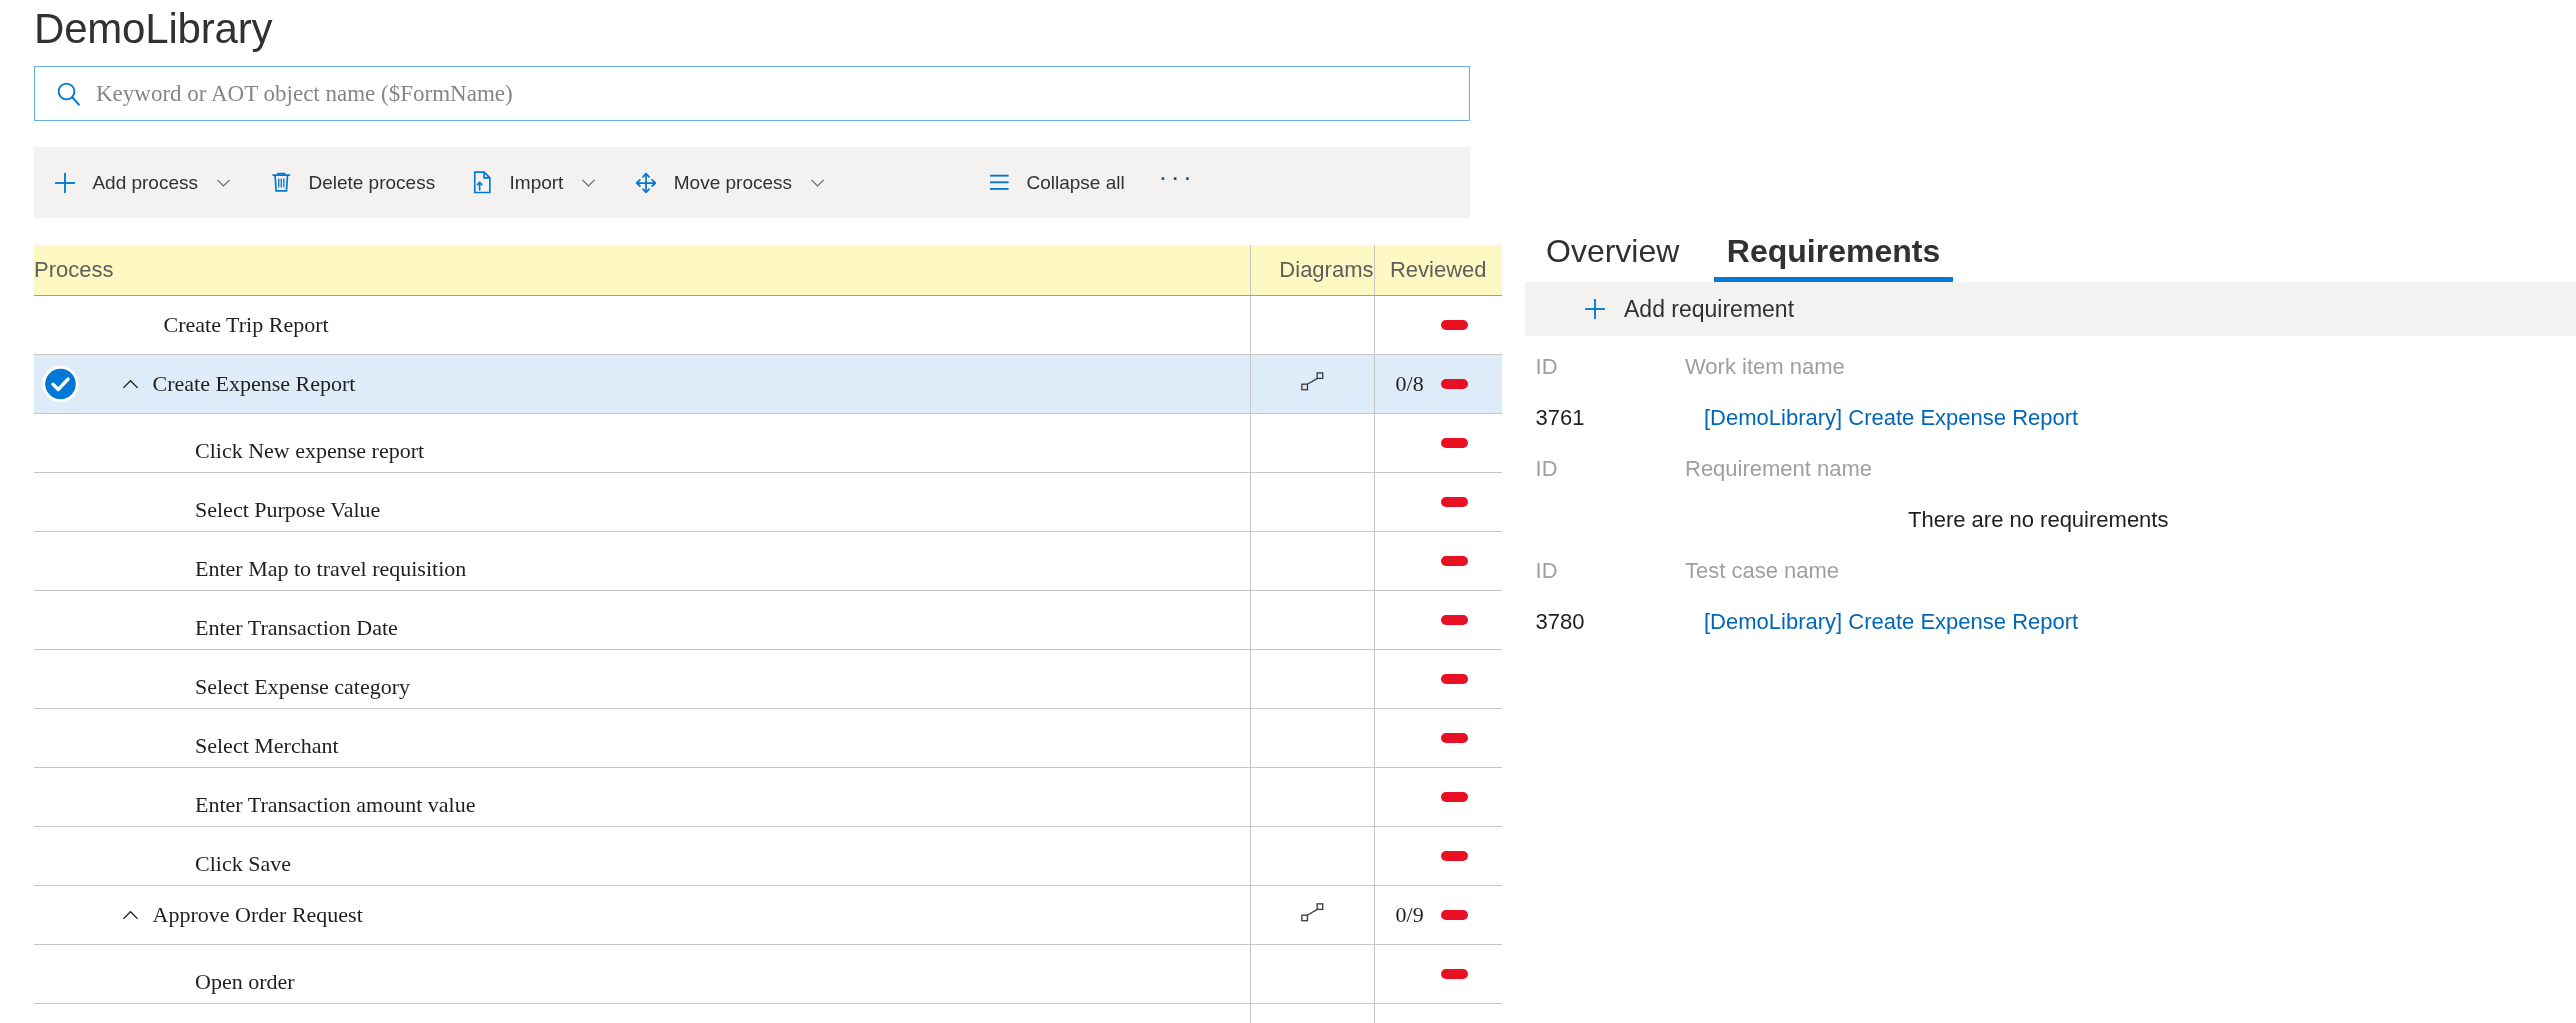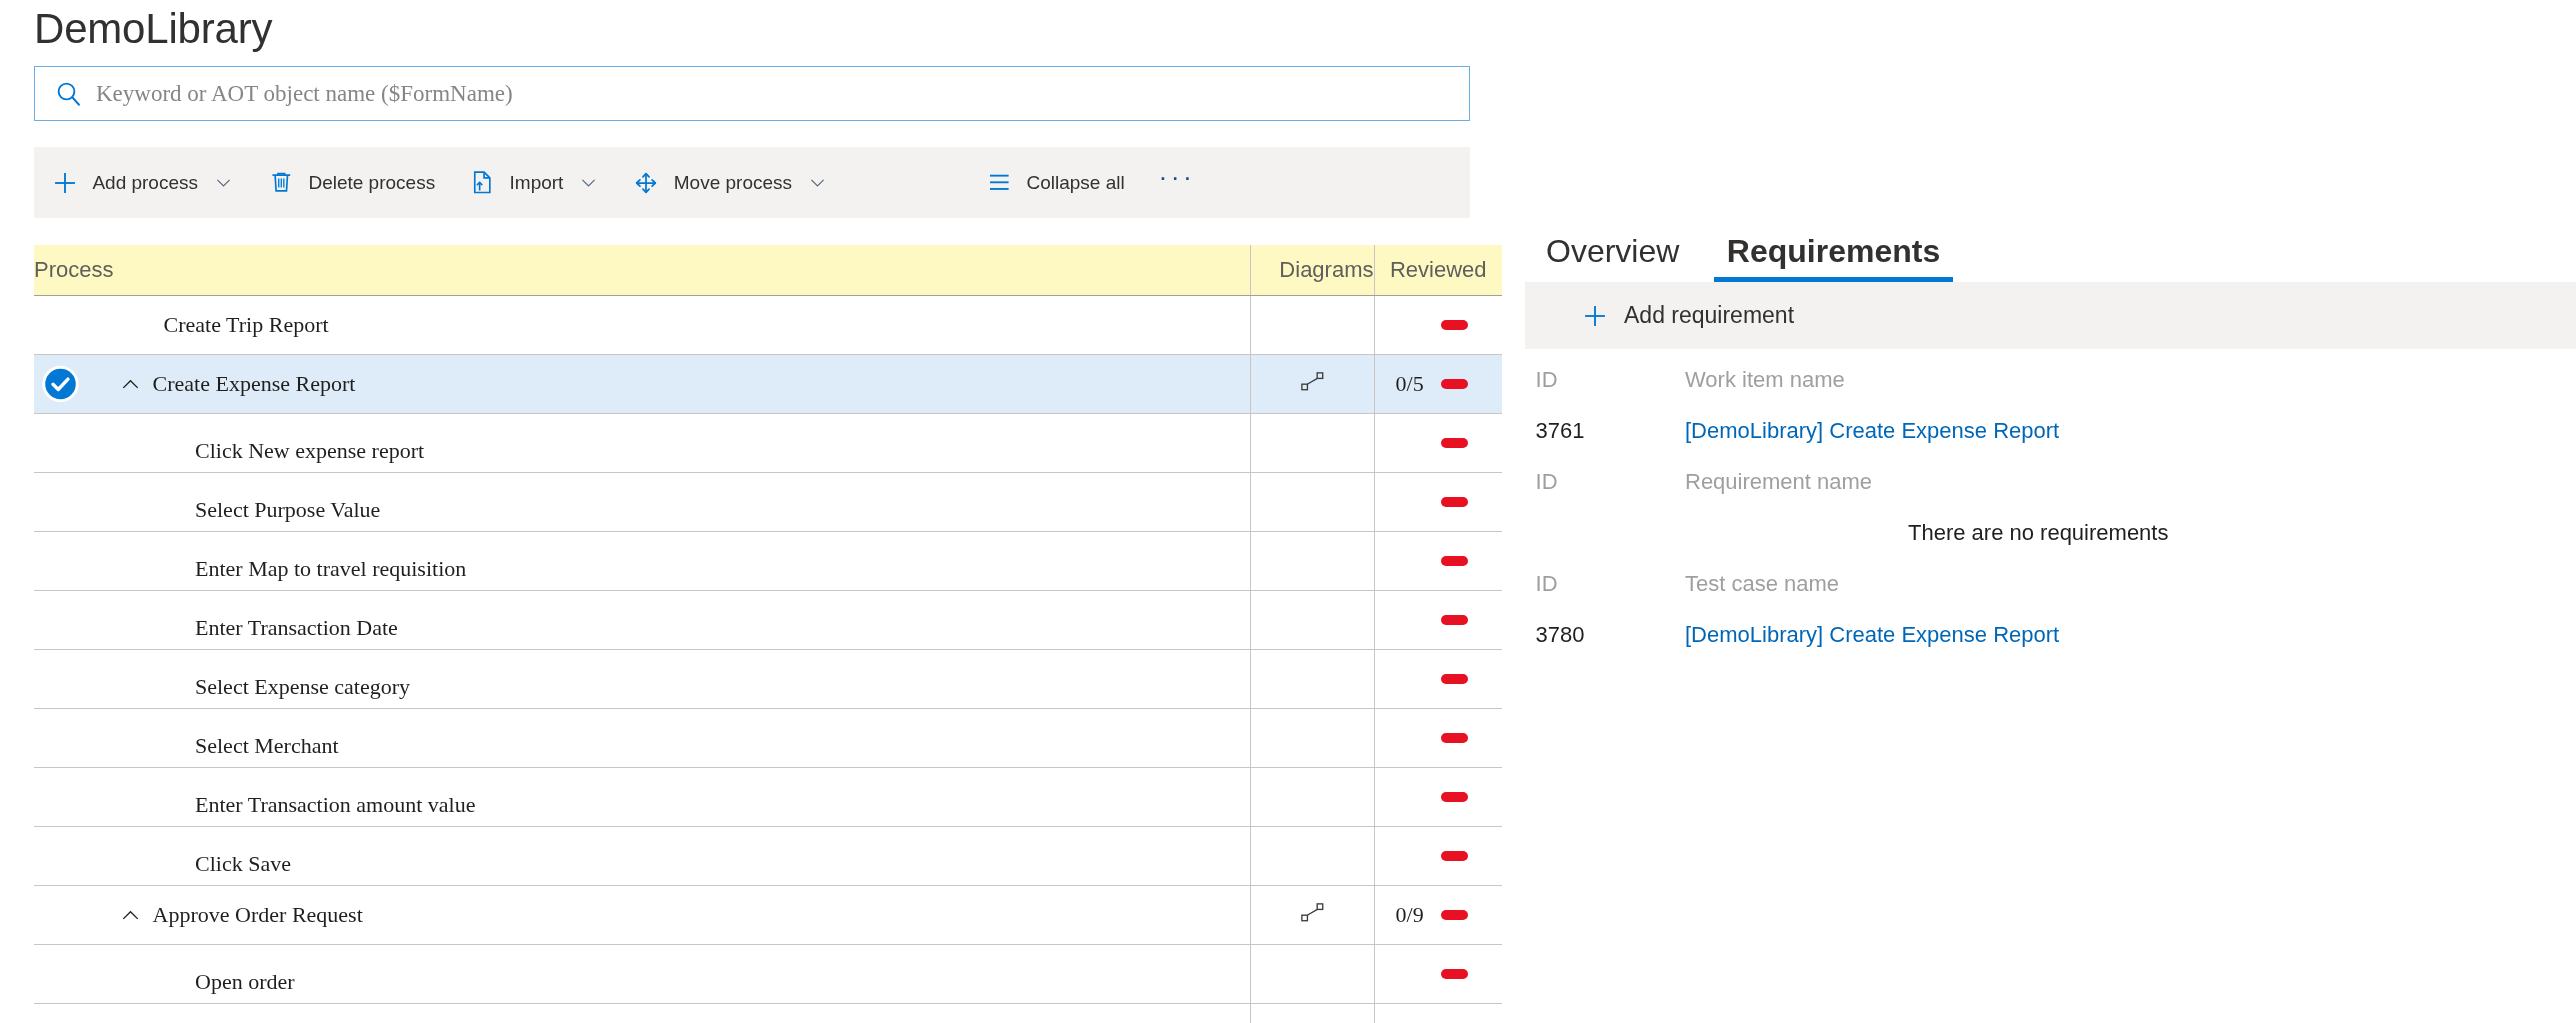--- a/index.html
+++ b/index.html
@@ -241,21 +241,21 @@
     content: "";
     position: absolute;
     left: 0.9px;
     right: 0.9px;
     bottom: 0;
     height: 5.3px;
     background: #0078d4;
   }
 
   #req-commandbar {
-    height: 67px;
+    height: 54px;
     background: #f3f2f1;
     display: flex;
     align-items: center;
     padding-left: 55px;
     box-sizing: border-box;
   }
   #req-commandbar .gi {
     width: 30px;
     height: 30px;
     display: inline-flex;
@@ -278,21 +278,21 @@
   .detail-row .dr-id {
     width: 160px;
     flex: 0 0 auto;
     padding-left: 10.6px;
     box-sizing: border-box;
     font-size: 22px;
   }
   .detail-row .dr-name { font-size: 22px; }
   .detail-row.header .dr-id,
   .detail-row.header .dr-name { color: #a19f9d; }
-  .detail-row .dr-name.link { color: #0067b8; cursor: pointer; }
+  .detail-row .dr-name.link { color: #0067b8; cursor: pointer; margin-left: 19px; }
   .detail-row.empty {
     justify-content: flex-start;
     padding-left: 383px;
     height: 51px;
   }
   .detail-row.empty .empty-txt { font-size: 22px; color: #201f1e; }
 </style>
 </head>
 <body>
 
@@ -434,21 +434,21 @@
             <span class="name-txt">Create Expense Report</span>
           </div>
         </td>
         <td class="c-diagram"><span><svg width="26.6" height="26.6" viewBox="0 0 24 24" stroke="#3b3b3b" fill="none" stroke-width="1.2">
               <rect x="2.6" y="14.6" width="5" height="5"></rect>
               <rect x="16.4" y="4.4" width="5" height="5"></rect>
               <line x1="7.8" y1="14.4" x2="16.2" y2="9.6"></line>
             </svg></span></td>
         <td class="c-reviewed">
           <div class="reviewed-inner">
-            <span class="rev-count">0/5</span>
+            <span class="rev-count">0/8</span>
             <span class="rev-dash"></span>
           </div>
         </td>
       </tr>
       <tr>
         <td>
           <div class="name-cell-inner lvl1">
             <span class="name-txt">Click New expense report</span>
           </div>
         </td>

